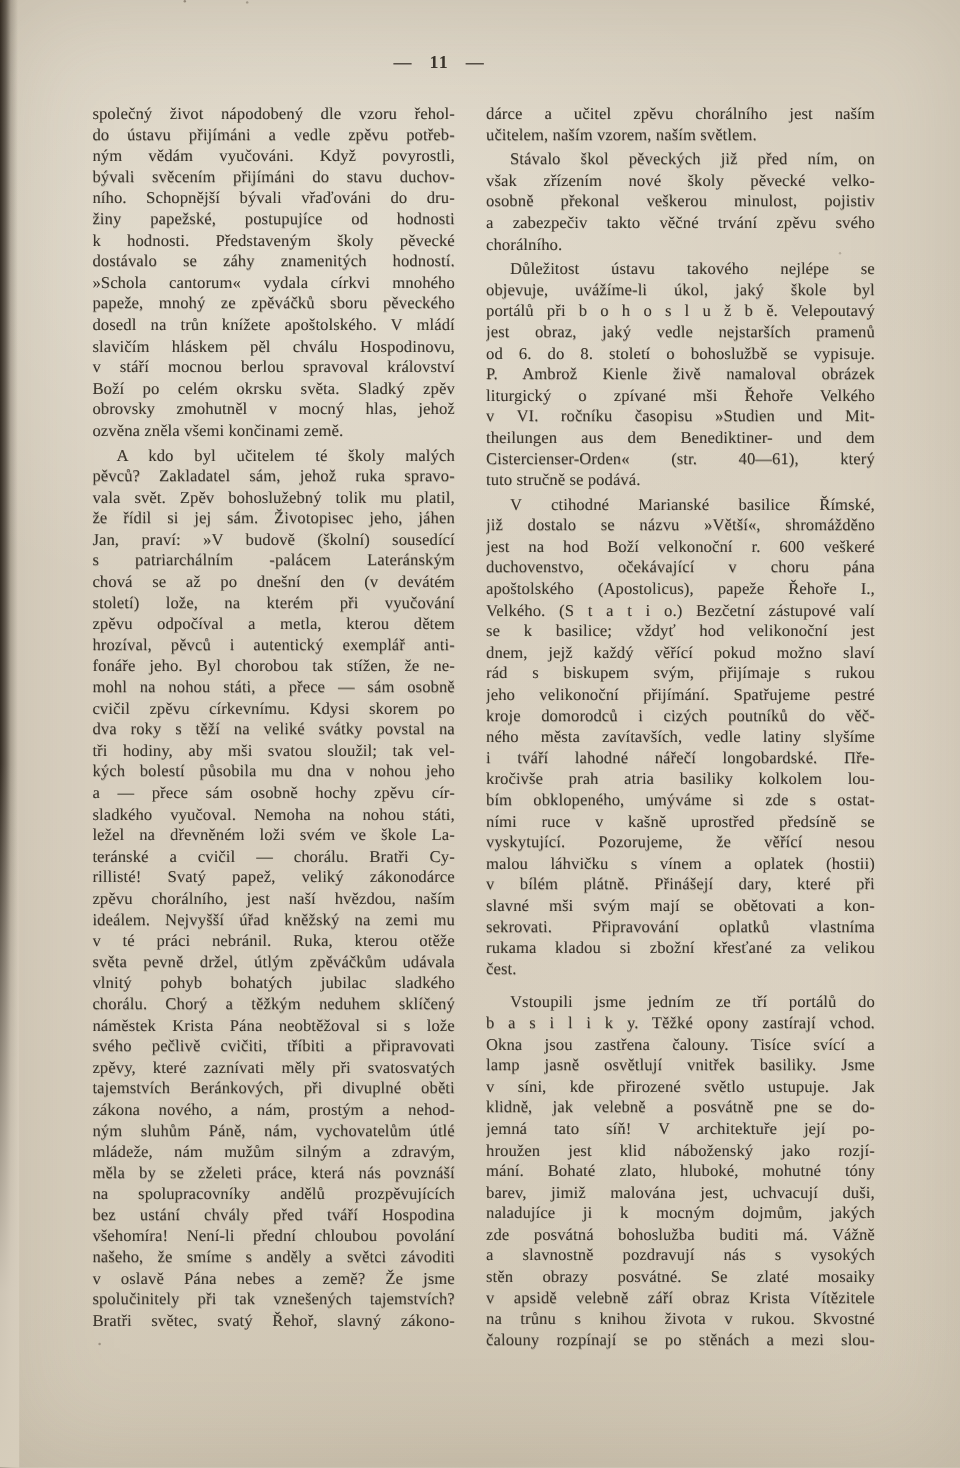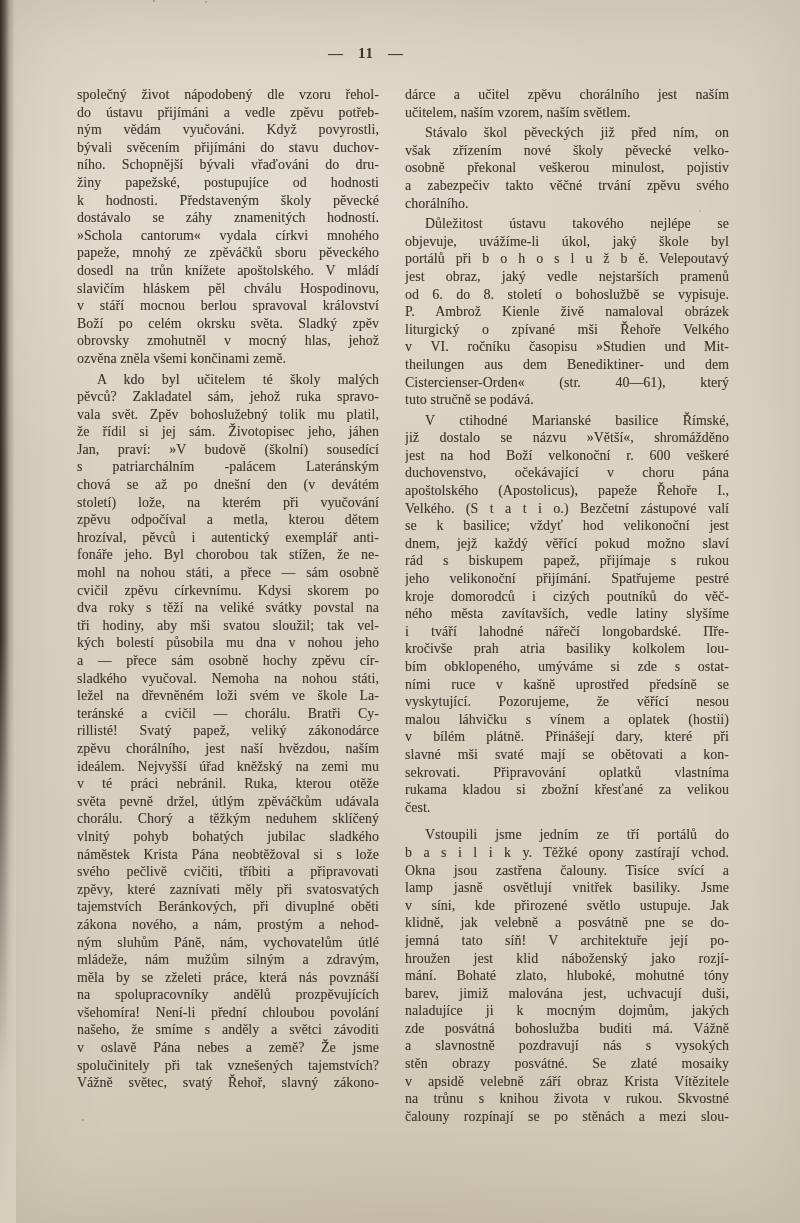--- a/index.html
+++ b/index.html
@@ -128,36 +128,37 @@
         <div class="line">kých bolestí působila mu dna v nohou jeho</div>
         <div class="line">a — přece sám osobně hochy zpěvu cír-</div>
         <div class="line">sladkého vyučoval. Nemoha na nohou státi,</div>
         <div class="line">ležel na dřevněném loži svém ve škole La-</div>
         <div class="line">teránské a cvičil — chorálu. Bratři Cy-</div>
         <div class="line">rillisté! Svatý papež, veliký zákonodárce</div>
         <div class="line">zpěvu chorálního, jest naší hvězdou, naším</div>
         <div class="line">ideálem. Nejvyšší úřad kněžský na zemi mu</div>
         <div class="line">v té práci nebránil. Ruka, kterou otěže</div>
         <div class="line">světa pevně držel, útlým zpěváčkům udávala</div>
+        <div class="line">vlnitý pohyb bohatých jubilac sladkého</div>
         <div class="line">chorálu. Chorý a těžkým neduhem sklíčený</div>
-        <div class="line">vlnitý pohyb bohatých jubilac sladkého</div>
         <div class="line">náměstek Krista Pána neobtěžoval si s lože</div>
         <div class="line">svého pečlivě cvičiti, tříbiti a připravovati</div>
         <div class="line">zpěvy, které zaznívati měly při svatosvatých</div>
         <div class="line">tajemstvích Beránkových, při divuplné oběti</div>
         <div class="line">zákona nového, a nám, prostým a nehod-</div>
         <div class="line">ným sluhům Páně, nám, vychovatelům útlé</div>
         <div class="line">mládeže, nám mužům silným a zdravým,</div>
         <div class="line">měla by se zželeti práce, která nás povznáší</div>
         <div class="line">na spolupracovníky andělů prozpěvujících</div>
+        <div class="line">bez ustání chvály před tváří Hospodina</div>
         <div class="line">všehomíra! Není-li přední chloubou povolání</div>
         <div class="line">našeho, že smíme s anděly a světci závoditi</div>
         <div class="line">v oslavě Pána nebes a země? Že jsme</div>
         <div class="line">spolučinitely při tak vznešených tajemstvích?</div>
-        <div class="line">Vážně světec, svatý Řehoř, slavný zákono-</div>
+        <div class="line">Bratři světec, svatý Řehoř, slavný zákono-</div>
       </div>
     <div class="divider"></div>
     <div class="col col-right">
         <div class="line">dárce a učitel zpěvu chorálního jest naším</div>
         <div class="line end">učitelem, naším vzorem, naším světlem.</div>
         <div class="line para">Stávalo škol pěveckých již před ním, on</div>
         <div class="line">však zřízením nové školy pěvecké velko-</div>
         <div class="line">osobně překonal veškerou minulost, pojistiv</div>
         <div class="line">a zabezpečiv takto věčné trvání zpěvu svého</div>
         <div class="line end">chorálního.</div>
@@ -173,32 +174,32 @@
         <div class="line">Cistercienser-Orden« (str. 40—61), který</div>
         <div class="line end">tuto stručně se podává.</div>
         <div class="line para">V ctihodné Marianské basilice Římské,</div>
         <div class="line">již dostalo se názvu »Větší«, shromážděno</div>
         <div class="line">jest na hod Boží velkonoční r. 600 veškeré</div>
         <div class="line">duchovenstvo, očekávající v choru pána</div>
         <div class="line">apoštolského (Apostolicus), papeže Řehoře I.,</div>
         <div class="line">Velkého. (S t a t i o.) Bezčetní zástupové valí</div>
         <div class="line">se k basilice; vždyť hod velikonoční jest</div>
         <div class="line">dnem, jejž každý věřící pokud možno slaví</div>
-        <div class="line">rád s biskupem papež, přijímaje s rukou</div>
+        <div class="line">rád s biskupem svým, přijímaje s rukou</div>
         <div class="line">jeho velikonoční přijímání. Spatřujeme pestré</div>
         <div class="line">kroje domorodců i cizých poutníků do věč-</div>
         <div class="line">ného města zavítavších, vedle latiny slyšíme</div>
         <div class="line">i tváří lahodné nářečí longobardské. Пře-</div>
         <div class="line">kročivše prah atria basiliky kolkolem lou-</div>
         <div class="line">bím obklopeného, umýváme si zde s ostat-</div>
         <div class="line">ními ruce v kašně uprostřed předsíně se</div>
         <div class="line">vyskytující. Pozorujeme, že věřící nesou</div>
         <div class="line">malou láhvičku s vínem a oplatek (hostii)</div>
         <div class="line">v bílém plátně. Přinášejí dary, které při</div>
-        <div class="line">slavné mši svaté mají se obětovati a kon-</div>
+        <div class="line">slavné mši svým mají se obětovati a kon-</div>
         <div class="line">sekrovati. Připravování oplatků vlastníma</div>
         <div class="line">rukama kladou si zbožní křesťané za velikou</div>
         <div class="line end">čest.</div>
         <div class="line para gap">Vstoupili jsme jedním ze tří portálů do</div>
         <div class="line">b a s i l i k y. Těžké opony zastírají vchod.</div>
         <div class="line">Okna jsou zastřena čalouny. Tisíce svící a</div>
         <div class="line">lamp jasně osvětlují vnitřek basiliky. Jsme</div>
         <div class="line">v síni, kde přirozené světlo ustupuje. Jak</div>
         <div class="line">klidně, jak velebně a posvátně pne se do-</div>
         <div class="line">jemná tato síň! V architektuře její po-</div>

